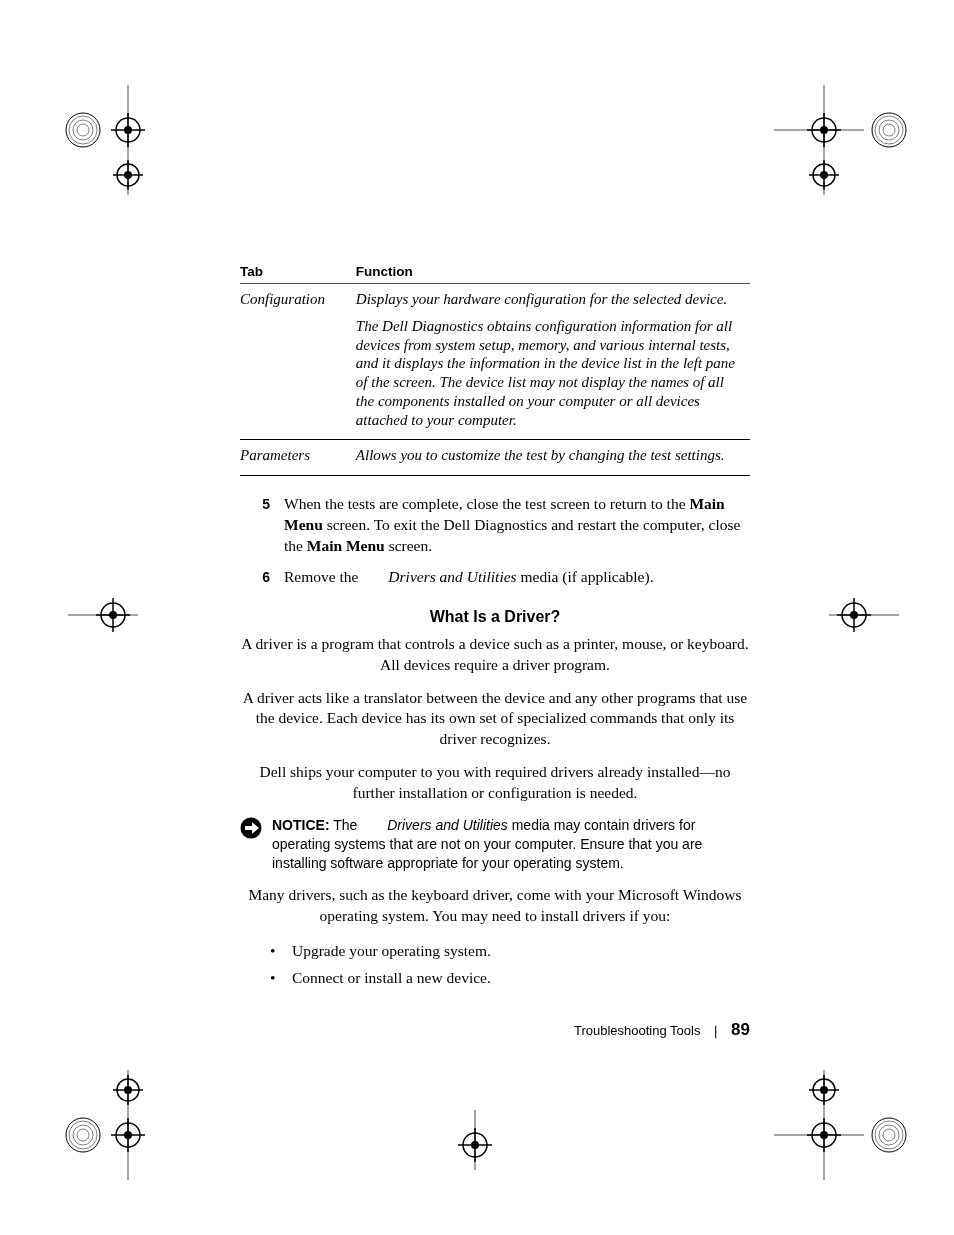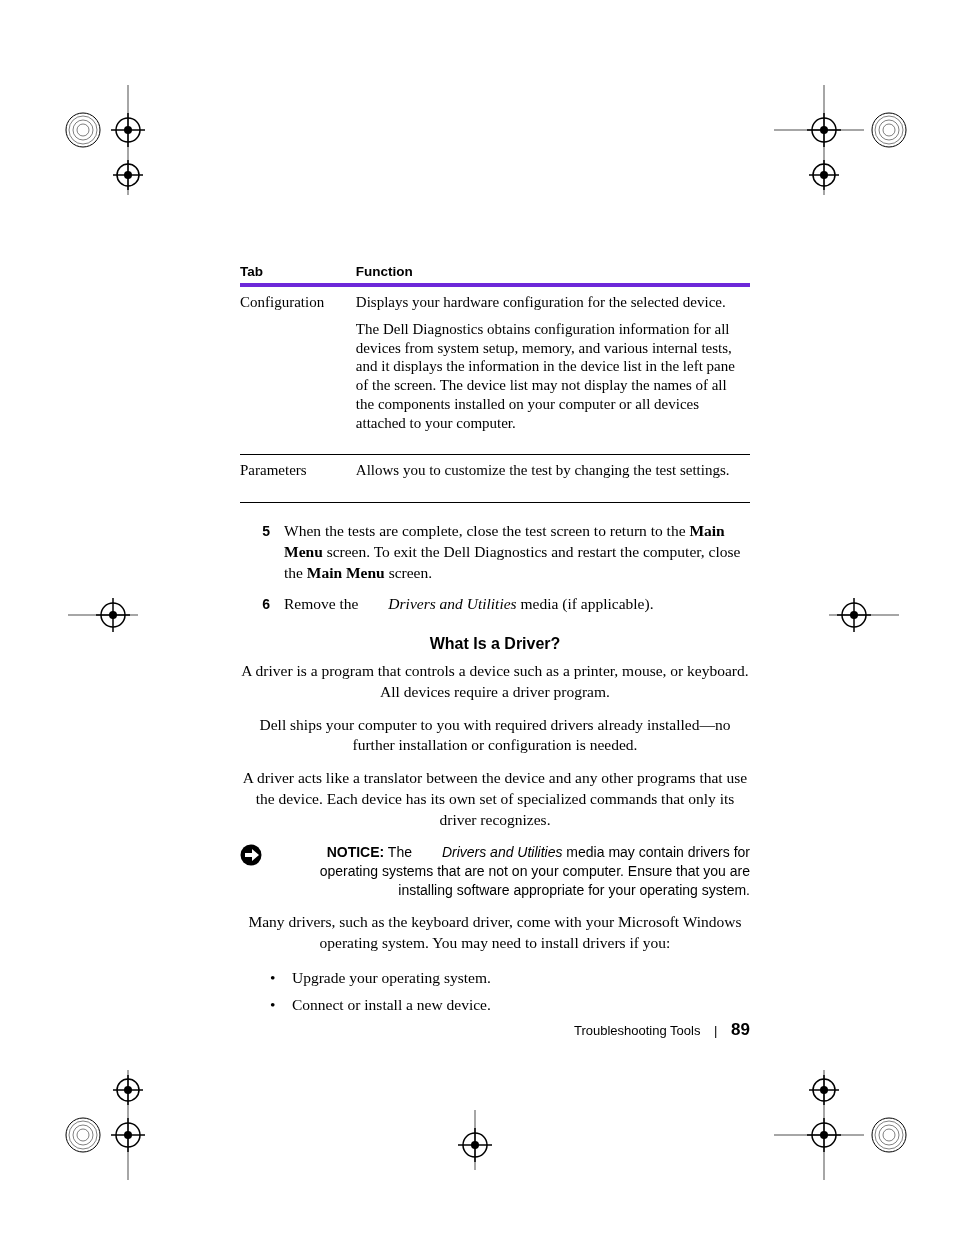--- a/index.html
+++ b/index.html
@@ -23,27 +23,28 @@
     width: 100%;
     border-collapse: collapse;
     font-size: 15px;
   }
   table.tab-table th {
     text-align: left;
     font-family: Arial, Helvetica, sans-serif;
     font-weight: bold;
     font-size: 13.5px;
     padding: 4px 6px 4px 0;
-    border-bottom: 4px solid #6d28d9;
+    border-bottom: 1px solid #6d28d9;
   }
   table.tab-table td {
     vertical-align: top;
-    padding: 6px 6px 22px 0;
+    padding: 6px 6px 10px 0;
     font-size: 15px;
     line-height: 1.25;
+    font-style: italic;
   }
   table.tab-table tr.sep td { border-bottom: 1px solid #000; }
   .col-tab { width: 110px; }
   .col-func { width: 390px; }
   .func-block { padding-left: 0; }
   .func-p { margin: 0 0 8px 0; }
   .func-p:last-child { margin-bottom: 0; }
 
   .steps { margin: 18px 0 20px 0; }
   .step-row { display: flex; margin-bottom: 10px; font-size: 15.5px; line-height: 1.35; }
@@ -66,21 +67,21 @@
   }
   p.body {
     font-size: 15.5px;
     line-height: 1.35;
     margin: 0 0 12px 0;
     text-align: center;
   }
   .bold { font-weight: bold; }
   .italic { font-style: italic; margin-left: 26px; }
 
-  .notice-row { display: flex; margin: 4px 0 12px 0; text-align: right; }
+  .notice-row { display: flex; margin: 4px 0 12px 0; }
   .notice-icon {
     flex: 0 0 24px; width: 24px; height: 22px; margin-right: 8px; margin-top:1px;
   }
   .notice-text {
     flex: 1;
     font-family: Arial, Helvetica, sans-serif;
     font-size: 14px;
     line-height: 1.35;
   }
   .notice-label { font-weight: bold; }
@@ -257,22 +258,22 @@
       <div class="step-body">
         <span>Remove the </span><span class="italic">Drivers and Utilities</span><span> media (if applicable).</span>
       </div>
     </div>
   </div>
 
 
   <h2 class="subsection">What Is a Driver?</h2>
 
   <p class="body">A driver is a program that controls a device such as a printer, mouse, or keyboard. All devices require a driver program.</p>
+  <p class="body">A driver acts like a translator between the device and any other programs that use the device. Each device has its own set of specialized commands that only its driver recognizes.</p>
   <p class="body">Dell ships your computer to you with required drivers already installed—no further installation or configuration is needed.</p>
-  <p class="body">A driver acts like a translator between the device and any other programs that use the device. Each device has its own set of specialized commands that only its driver recognizes.</p>
 
   <div class="notice-row">
     <div class="notice-icon">
       <svg width="24" height="22" viewBox="0 0 24 22">
         <circle cx="11" cy="11" r="10.5" fill="#000"></circle>
         <path d="M5 9 L12 9 L12 5 L19 11 L12 17 L12 13 L5 13 Z" fill="#fff"></path>
       </svg>
     </div>
     <div class="notice-text">
       <span class="notice-label">NOTICE:</span><span> The </span><span class="italic">Drivers and Utilities</span><span> media may contain drivers for operating systems that are not on your computer. Ensure that you are installing software appropriate for your operating system.</span>

